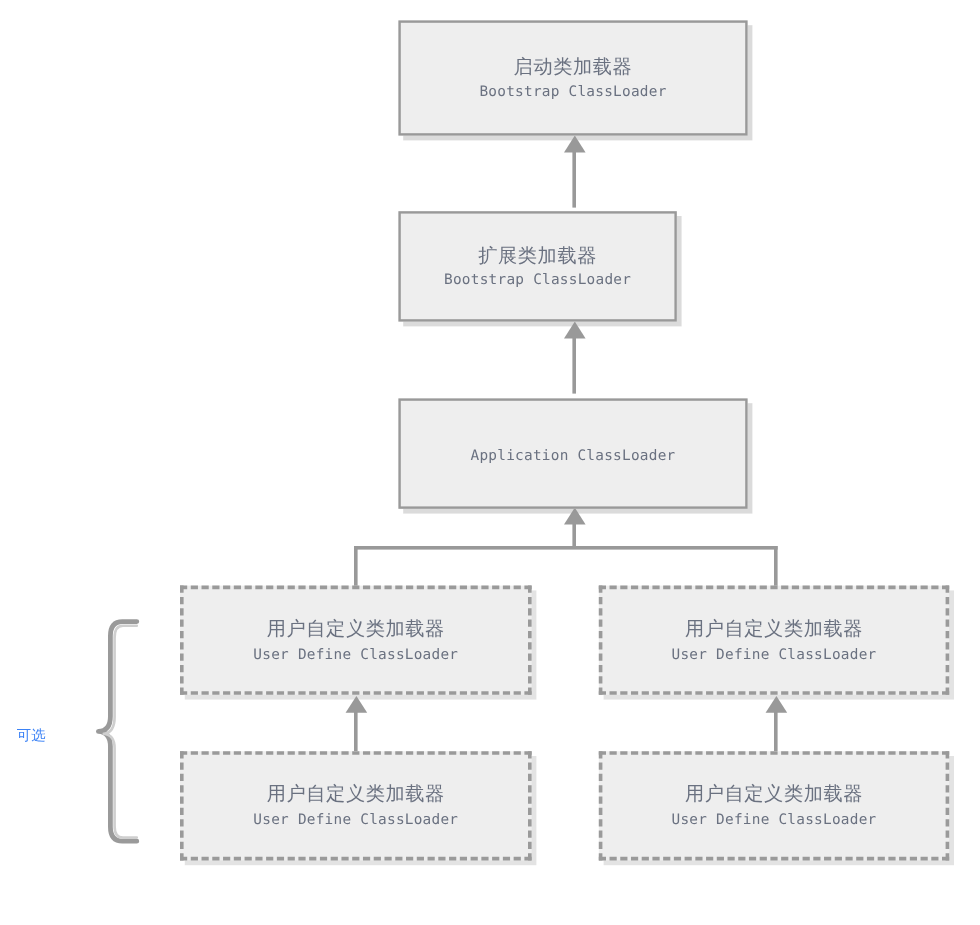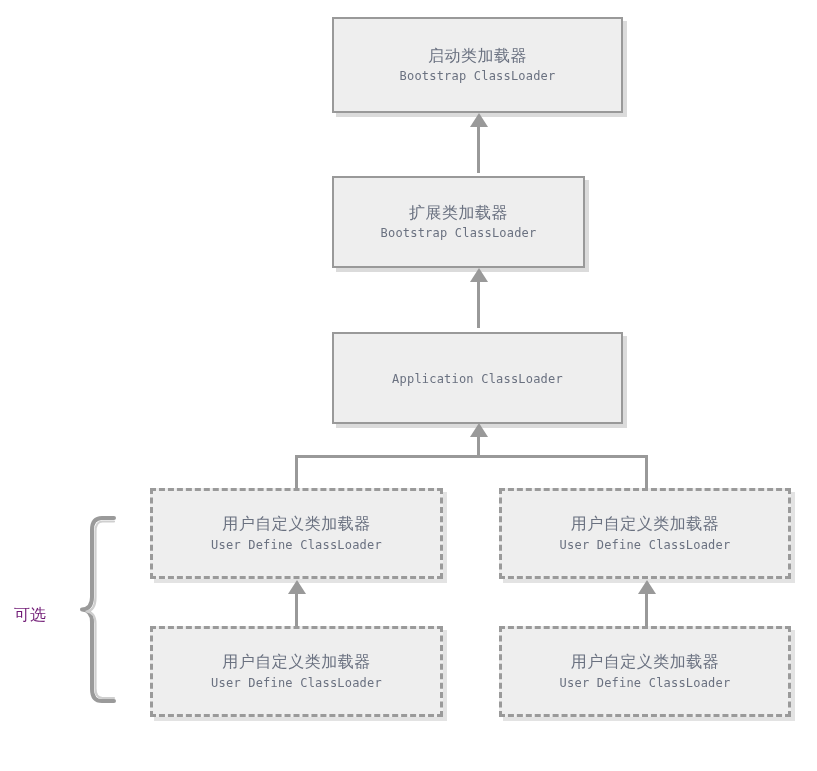--- a/index.html
+++ b/index.html
@@ -78,22 +78,22 @@
   }
 
   
   .brace-wrap {
     position: absolute;
     z-index: 2;
   }
   .brace-label {
     position: absolute;
     font-family: Liberation Serif, serif;
-    font-size: 16px;
-    color: #701a75;
+    font-size: 12px;
+    color: #3b82f6;
     white-space: nowrap;
     z-index: 4;
   }
 </style>
 </head>
 <body>
 
 <div id="diagram">
 
   <div class="vline" style="left:477px; top:280px; height:48px;"></div>
@@ -112,21 +112,21 @@
   <div class="arrowhead" style="left:287.5px; top:580px;"></div>
 
   <div class="vline" style="left:645px; top:592px; height:34px;"></div>
   <div class="arrowhead" style="left:637.5px; top:580px;"></div>
 
   <div class="node solid" style="left:332px; top:17px; width:291px; height:96px;">
     <span class="cn">启动类加载器</span>
     <span class="en">Bootstrap ClassLoader</span>
   </div>
 
-  <div class="node solid" style="left:332px; top:176px; width:253px; height:92px;">
+  <div class="node solid" style="left:332px; top:176px; width:232px; height:92px;">
     <span class="cn">扩展类加载器</span>
     <span class="en">Bootstrap ClassLoader</span>
   </div>
 
   <div class="node solid" style="left:332px; top:332px; width:291px; height:92px;">
     <span class="en">Application ClassLoader</span>
   </div>
 
   <div class="node dashed" style="left:150px; top:488px; width:293px; height:91px;">
     <span class="cn">用户自定义类加载器</span>

